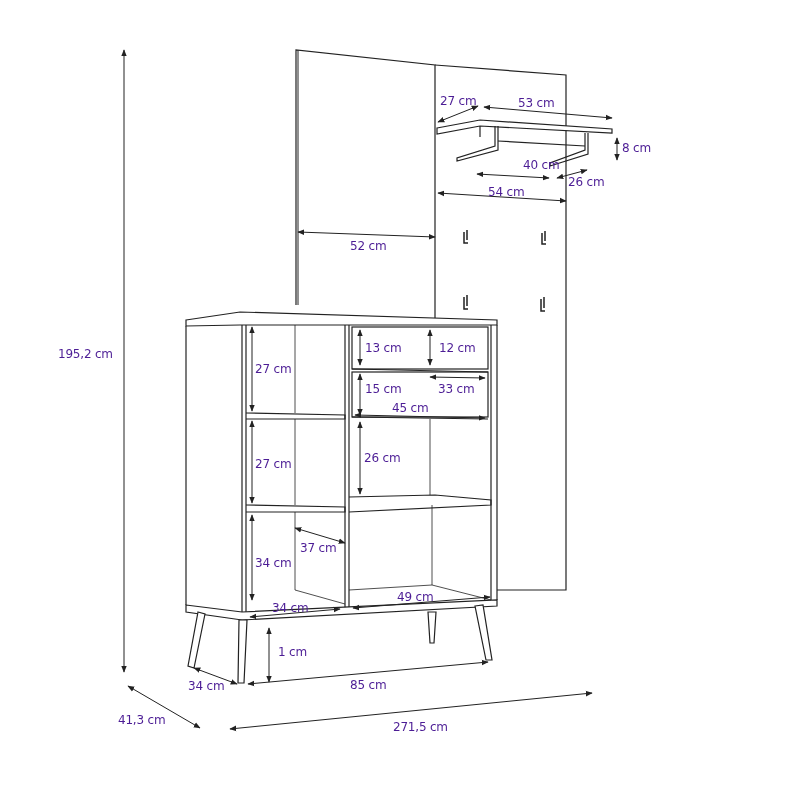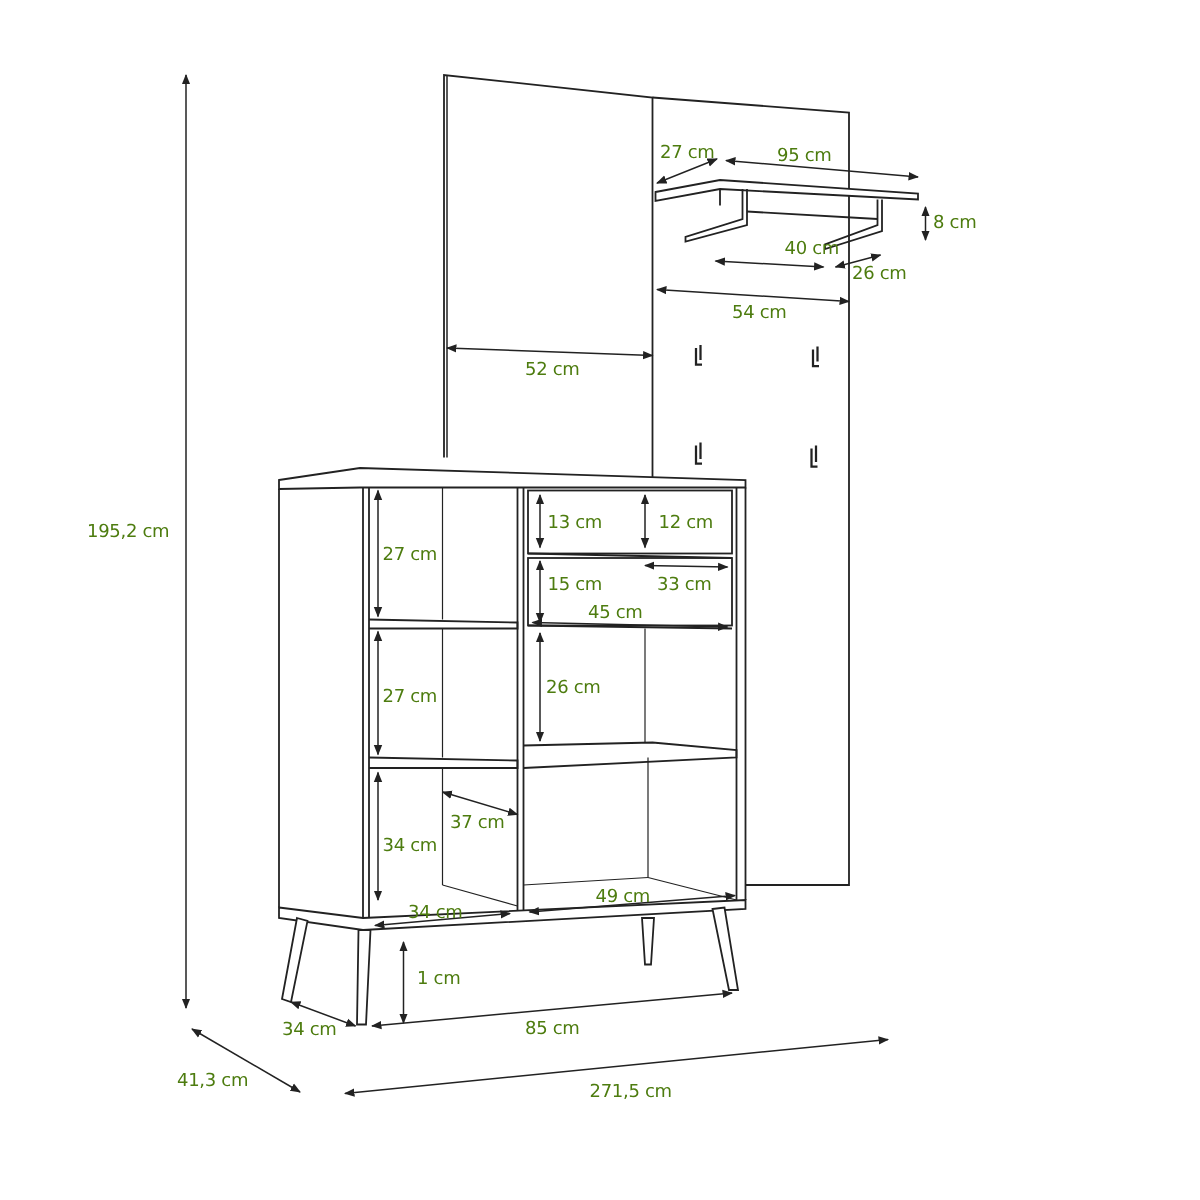--- a/index.html
+++ b/index.html
@@ -1,18 +1,18 @@
 <!DOCTYPE html>
 <html><head>
 <meta charset="utf-8">
 <style>
   html, body { margin:0; padding:0; background:#ffffff; }
   body { width:800px; height:800px; position:relative; overflow:hidden; font-family:"DejaVu Sans", sans-serif; }
   svg { position:absolute; left:0; top:0; }
-  .lbl { position:absolute; font-size:12px; color:#4d7c0f; white-space:nowrap; font-family:"DejaVu Sans", sans-serif; letter-spacing:-0.2px; }
+  .lbl { position:absolute; font-size:12px; color:#4c1d95; white-space:nowrap; font-family:"DejaVu Sans", sans-serif; letter-spacing:-0.2px; }
 </style>
 </head>
 <body>
 
 <svg width="800" height="800" viewBox="0 0 800 800">
   <defs>
     <marker id="ah" viewBox="0 0 10 10" refX="9" refY="5" markerWidth="7" markerHeight="7" orient="auto-start-reverse">
       <path d="M0,1 L10,5 L0,9 z" fill="#222"></path>
     </marker>
   </defs>
@@ -103,25 +103,25 @@
       <line x1="194" y1="668" x2="237" y2="684" marker-start="url(#ah)" marker-end="url(#ah)"></line>
       <line x1="248" y1="684" x2="488" y2="662" marker-start="url(#ah)" marker-end="url(#ah)"></line>
       <line x1="128" y1="686" x2="200" y2="728" marker-start="url(#ah)" marker-end="url(#ah)"></line>
       <line x1="230" y1="729" x2="592" y2="693" marker-start="url(#ah)" marker-end="url(#ah)"></line>
     </g>
   </g>
 </svg>
 
 <div class="lbl" style="left:58px;top:347px;">195,2 cm</div>
 <div class="lbl" style="left:440px;top:94px;">27 cm</div>
-<div class="lbl" style="left:518px;top:96px;">95 cm</div>
+<div class="lbl" style="left:518px;top:96px;">53 cm</div>
 <div class="lbl" style="left:622px;top:141px;">8 cm</div>
 <div class="lbl" style="left:495px;top:158px;margin-left:28px;">40 cm</div>
 <div class="lbl" style="left:568px;top:175px;">26 cm</div>
-<div class="lbl" style="left:488px;top:201px;">54 cm</div>
+<div class="lbl" style="left:488px;top:185px;">54 cm</div>
 <div class="lbl" style="left:350px;top:239px;">52 cm</div>
 <div class="lbl" style="left:365px;top:341px;">13 cm</div>
 <div class="lbl" style="left:439px;top:341px;">12 cm</div>
 <div class="lbl" style="left:365px;top:382px;">15 cm</div>
 <div class="lbl" style="left:438px;top:382px;">33 cm</div>
 <div class="lbl" style="left:392px;top:401px;">45 cm</div>
 <div class="lbl" style="left:255px;top:362px;">27 cm</div>
 <div class="lbl" style="left:255px;top:457px;">27 cm</div>
 <div class="lbl" style="left:364px;top:451px;">26 cm</div>
 <div class="lbl" style="left:300px;top:541px;">37 cm</div>

